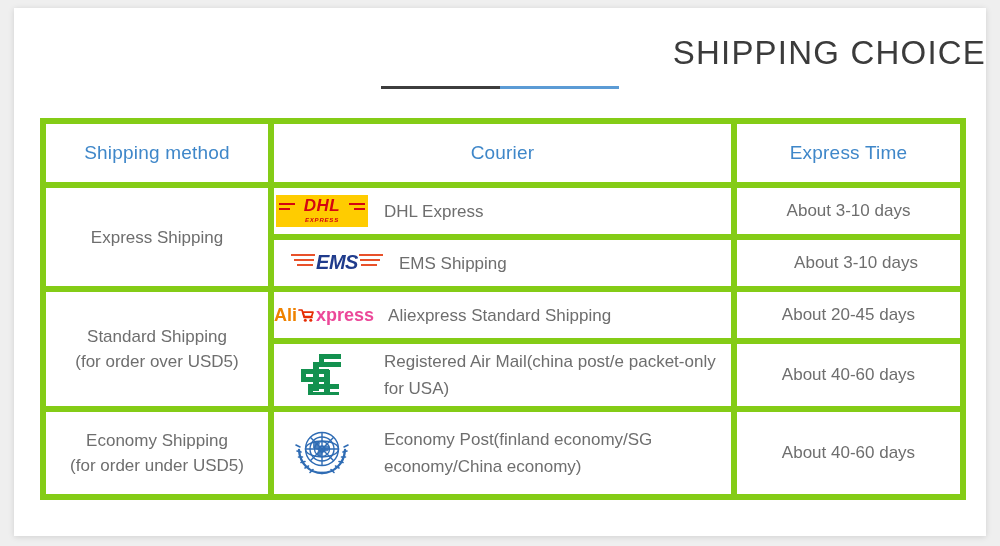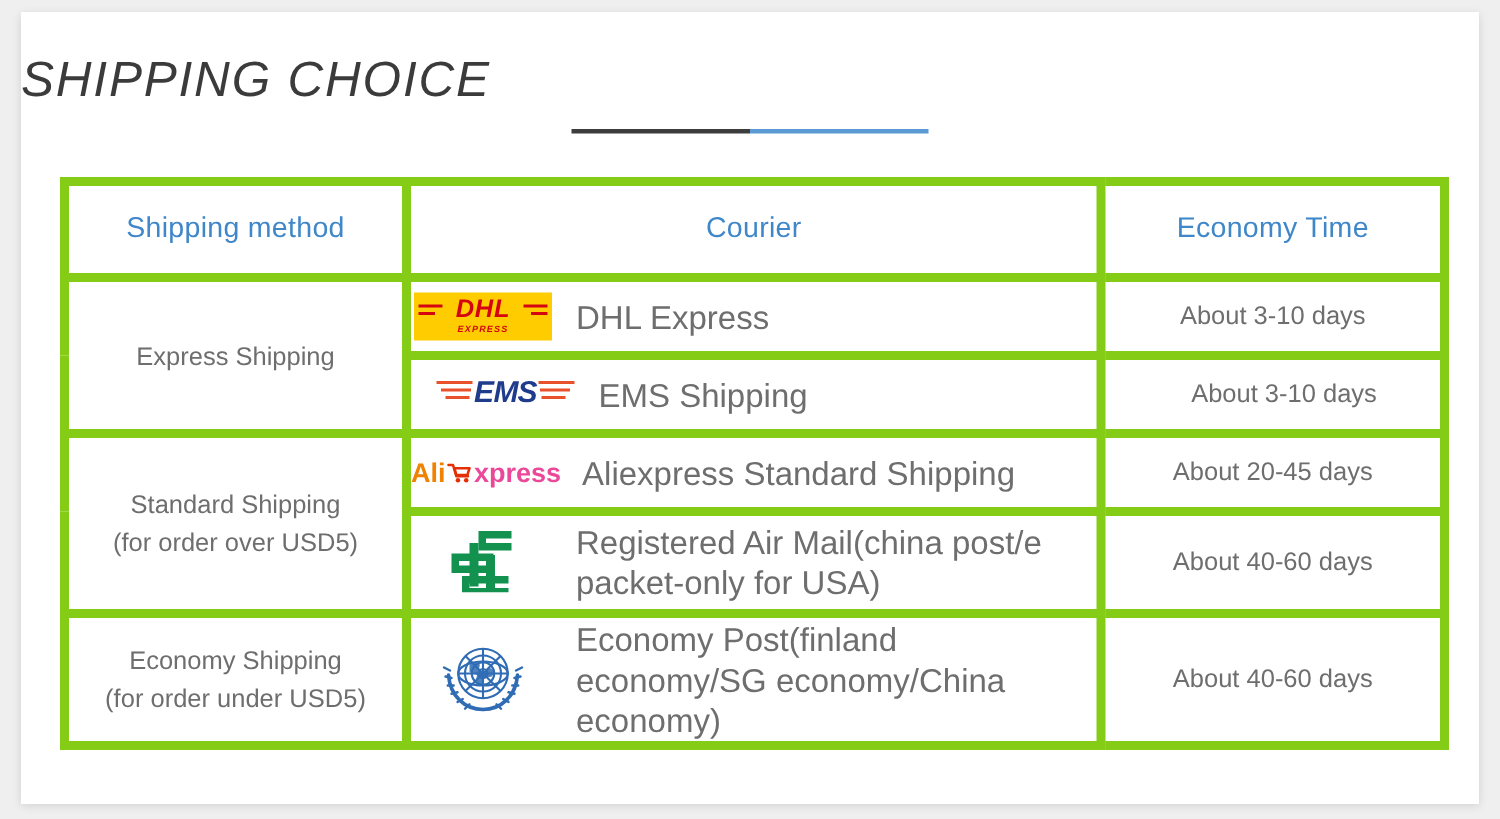--- a/index.html
+++ b/index.html
@@ -25,22 +25,21 @@
     box-shadow: 0 1px 6px rgba(0,0,0,0.13);
     box-sizing: border-box;
   }
 
   
   .title-block {
     position: absolute;
     left: 0;
     top: 24px;
     width: 972px;
-    text-align: left;
-    font-style: italic;
+    text-align: right;
   }
   .page-title {
     font-size: 33px;
     letter-spacing: 1.2px;
     color: #3b3b3b;
     font-weight: normal;
     margin: 0;
     line-height: 42px;
     font-family: "Liberation Sans", sans-serif;
   }
@@ -103,21 +102,21 @@
   }
   .logo-slot {
     flex: 0 0 96px;
     display: flex;
     align-items: center;
     justify-content: center;
     height: 40px;
   }
   .courier-name {
     color: #6e6e6e;
-    font-size: 22px;
+    font-size: 17px;
     line-height: 27px;
   }
 
   
   .time-cell {
     text-align: center;
     color: #6e6e6e;
     font-size: 17px;
     padding: 6px 4px;
   }
@@ -229,21 +228,21 @@
   <table class="ship-table">
     <colgroup>
       <col class="c-method">
         <col class="c-courier">
         <col class="c-time">
     </colgroup>
     <thead>
       <tr>
         <th class="hdr-cell">Shipping method</th>
         <th class="hdr-cell">Courier</th>
-        <th class="hdr-cell">Economy Time</th>
+        <th class="hdr-cell">Express Time</th>
       </tr>
     </thead>
     <tbody>
 
       <tr class="r-dhl">
         <td class="method-cell" rowspan="2">
           <span>Express Shipping</span>
         </td>
         <td class="courier-cell">
           <div class="courier-inner">

